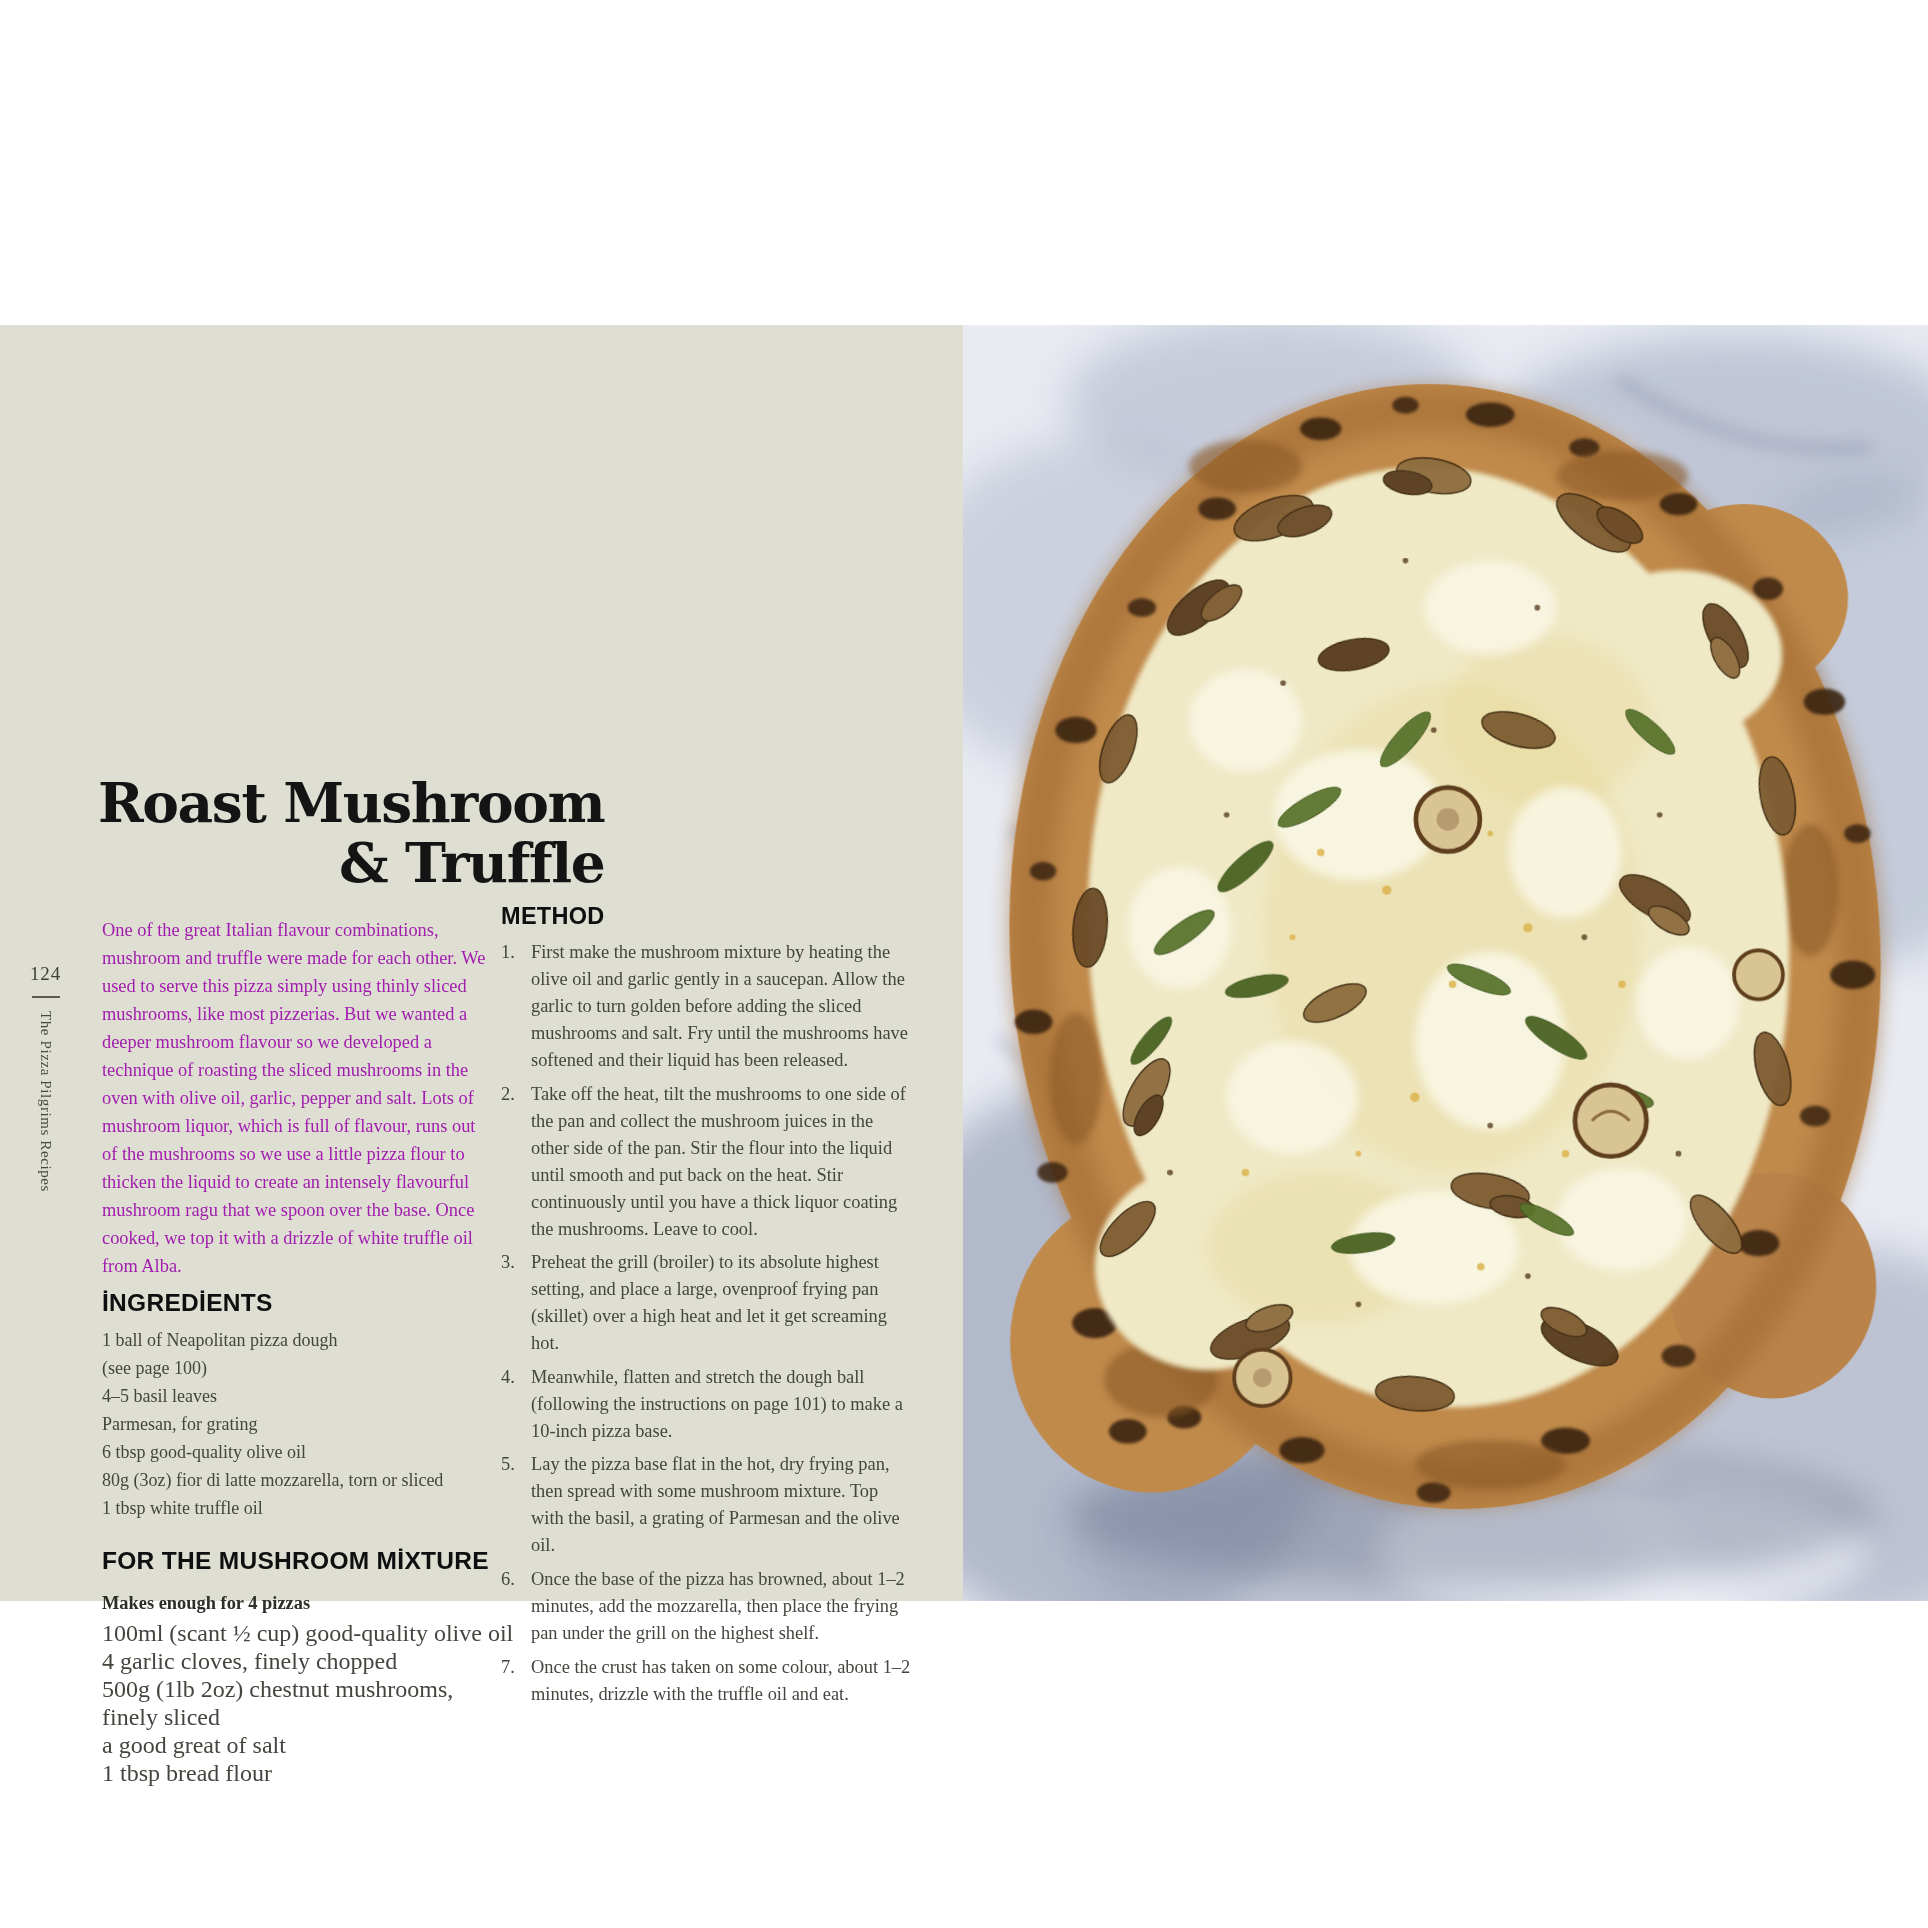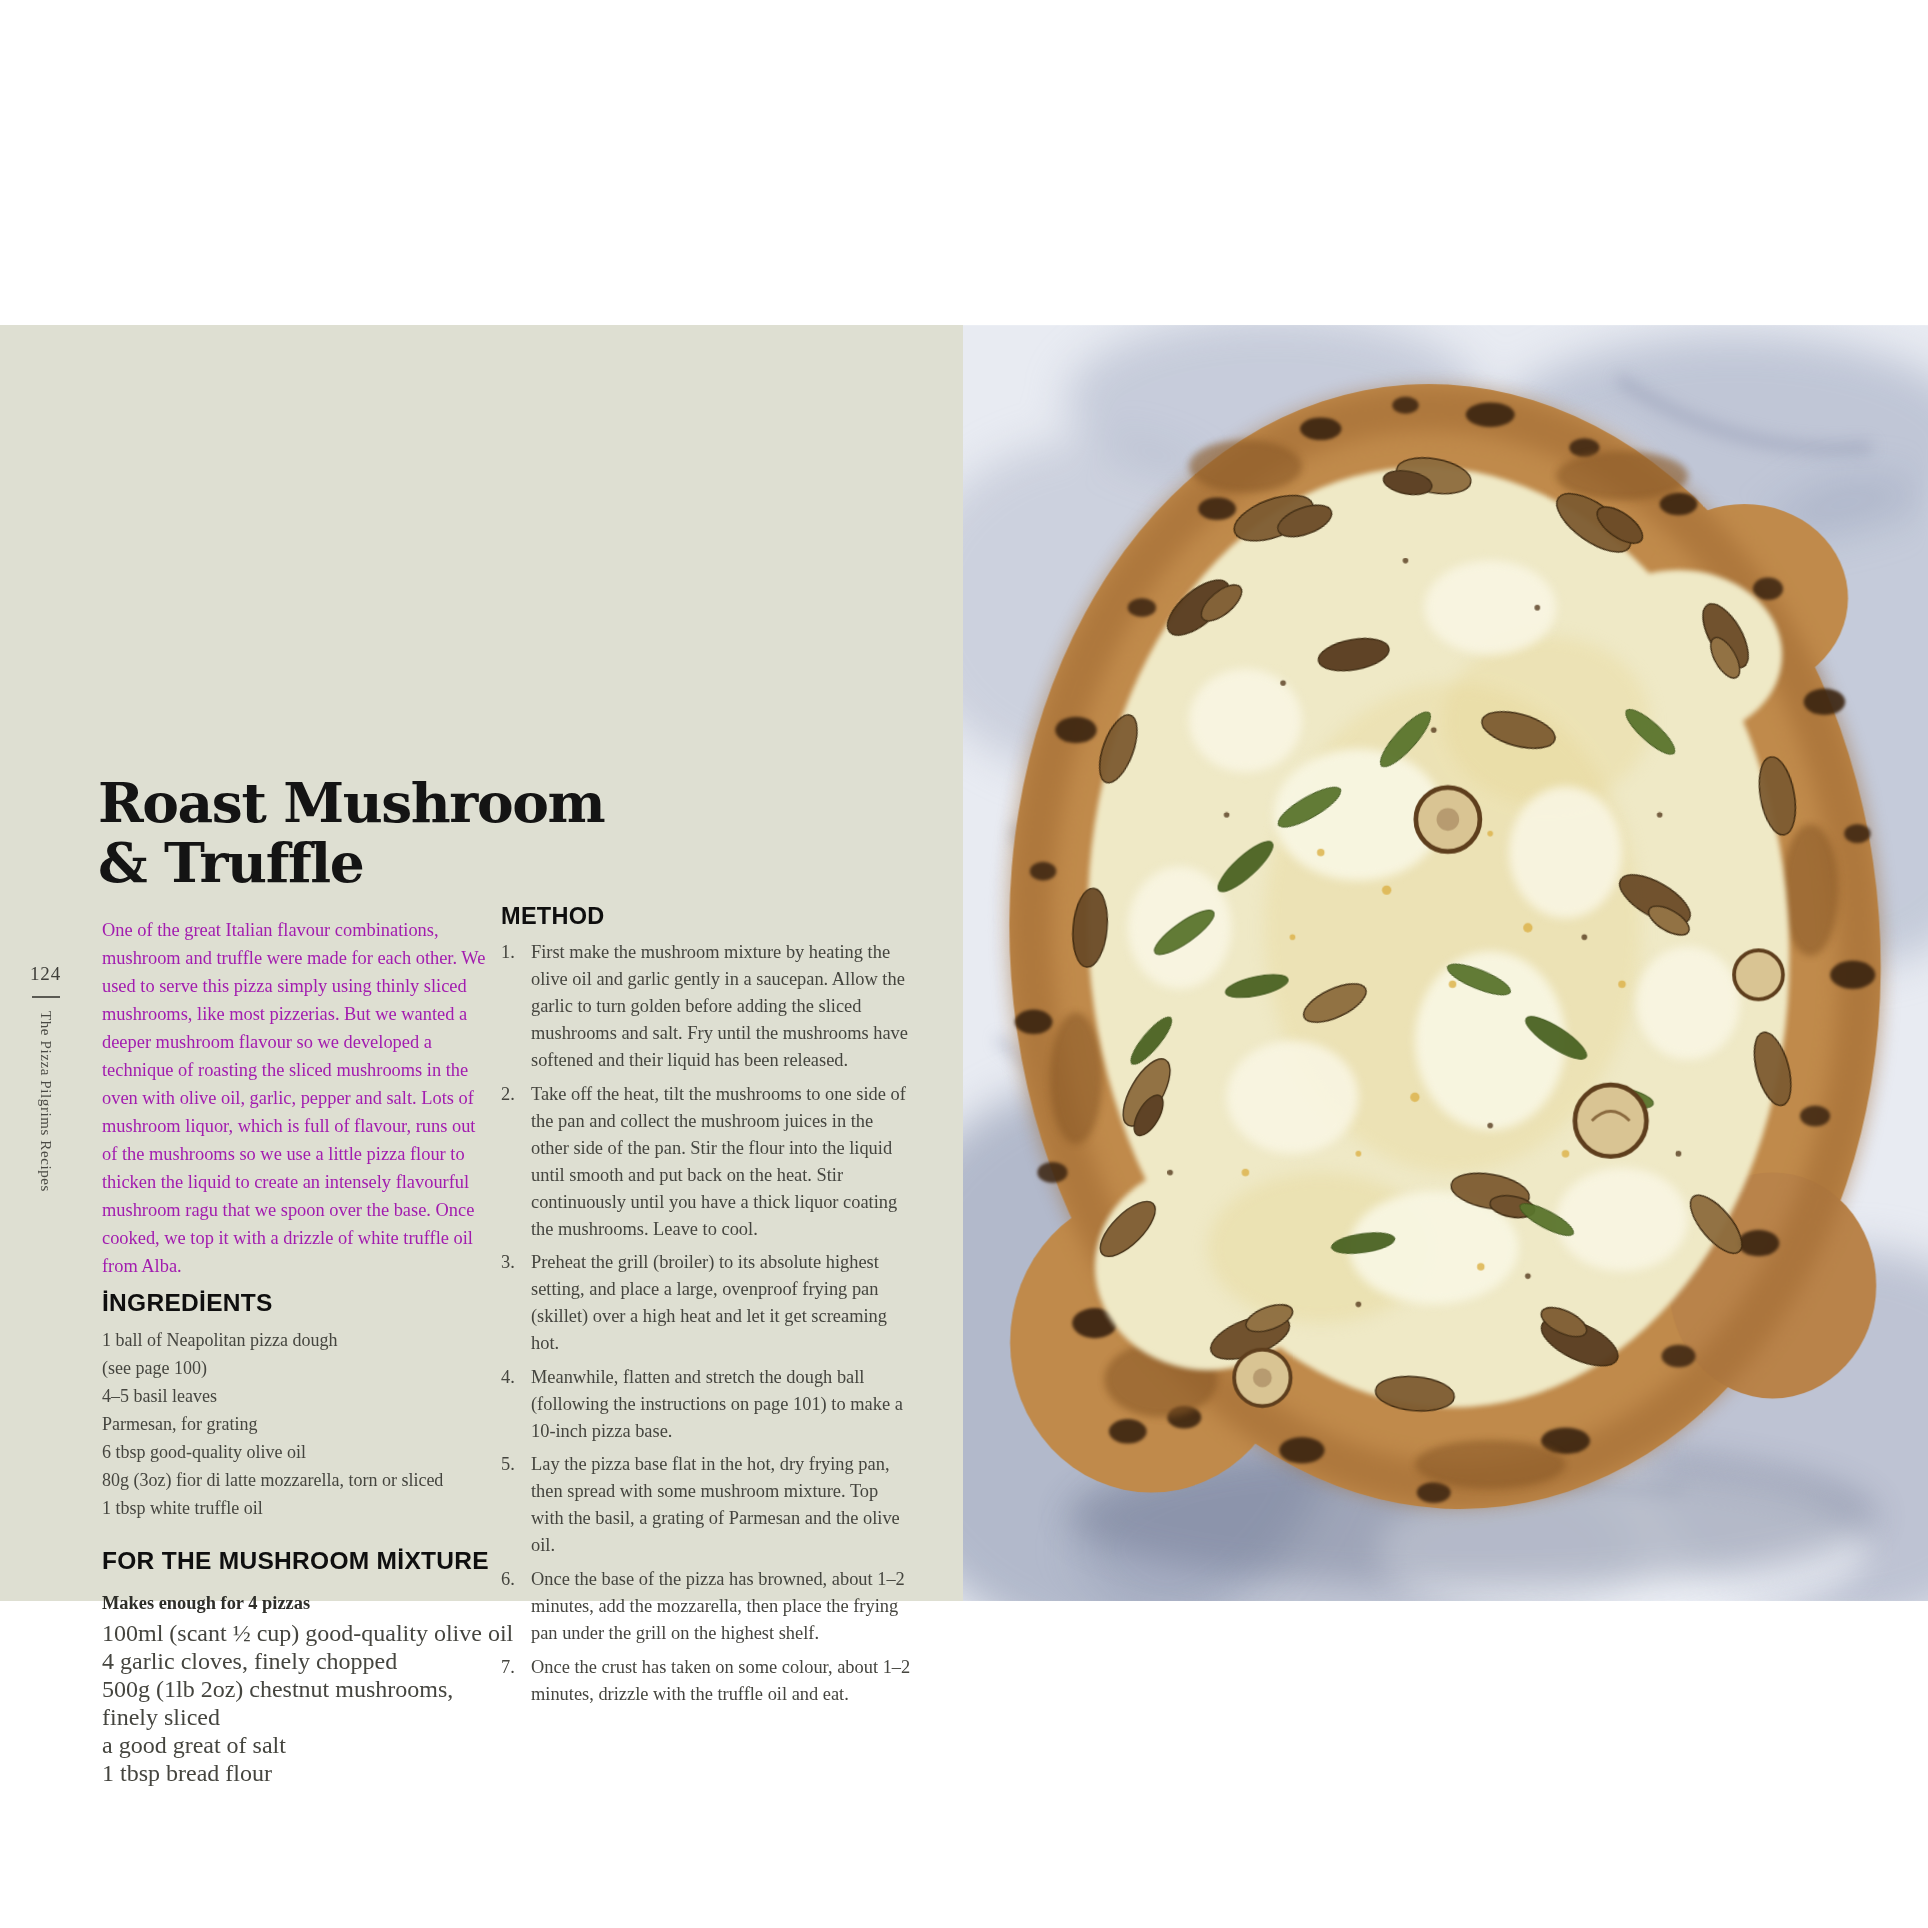--- a/index.html
+++ b/index.html
@@ -10,21 +10,21 @@
   .photo-page svg{display:block;}
 
   
   .sidebar{position:absolute;left:25px;top:638px;width:41px;display:flex;flex-direction:column;align-items:center;}
   .pageno{font-size:19px;color:#3f3f3a;letter-spacing:0.9px;}
   .side-rule{width:28px;height:1.9px;background:#5a5a53;margin:11.3px 0 13px 0;}
   .side-title{writing-mode:vertical-rl;font-size:15px;color:#4a4a44;letter-spacing:0.6px;}
 
   
   .title{position:absolute;left:98px;top:411px;font-family:"DejaVu Serif",serif;font-weight:700;
-         font-size:55px;line-height:60px;letter-spacing:-1.4px;color:#141414;}
+         font-size:55px;line-height:60px;letter-spacing:-1.4px;color:#141414;text-align:right;}
   .title span{display:block;}
 
   
   .intro{position:absolute;left:102px;top:573px;width:388px;font-size:18.4px;line-height:28px;color:#a21caf;}
 
   .sec-head{position:absolute;font-family:"Liberation Sans",sans-serif;font-weight:700;
             font-size:24.5px;letter-spacing:0.3px;color:#0f0f0f;white-space:nowrap;}
   .h-ingredients{left:102px;top:964px;}
   .h-mixture{left:102px;top:1222px;}
   .h-method{left:501px;top:578px;font-size:23.5px;}

